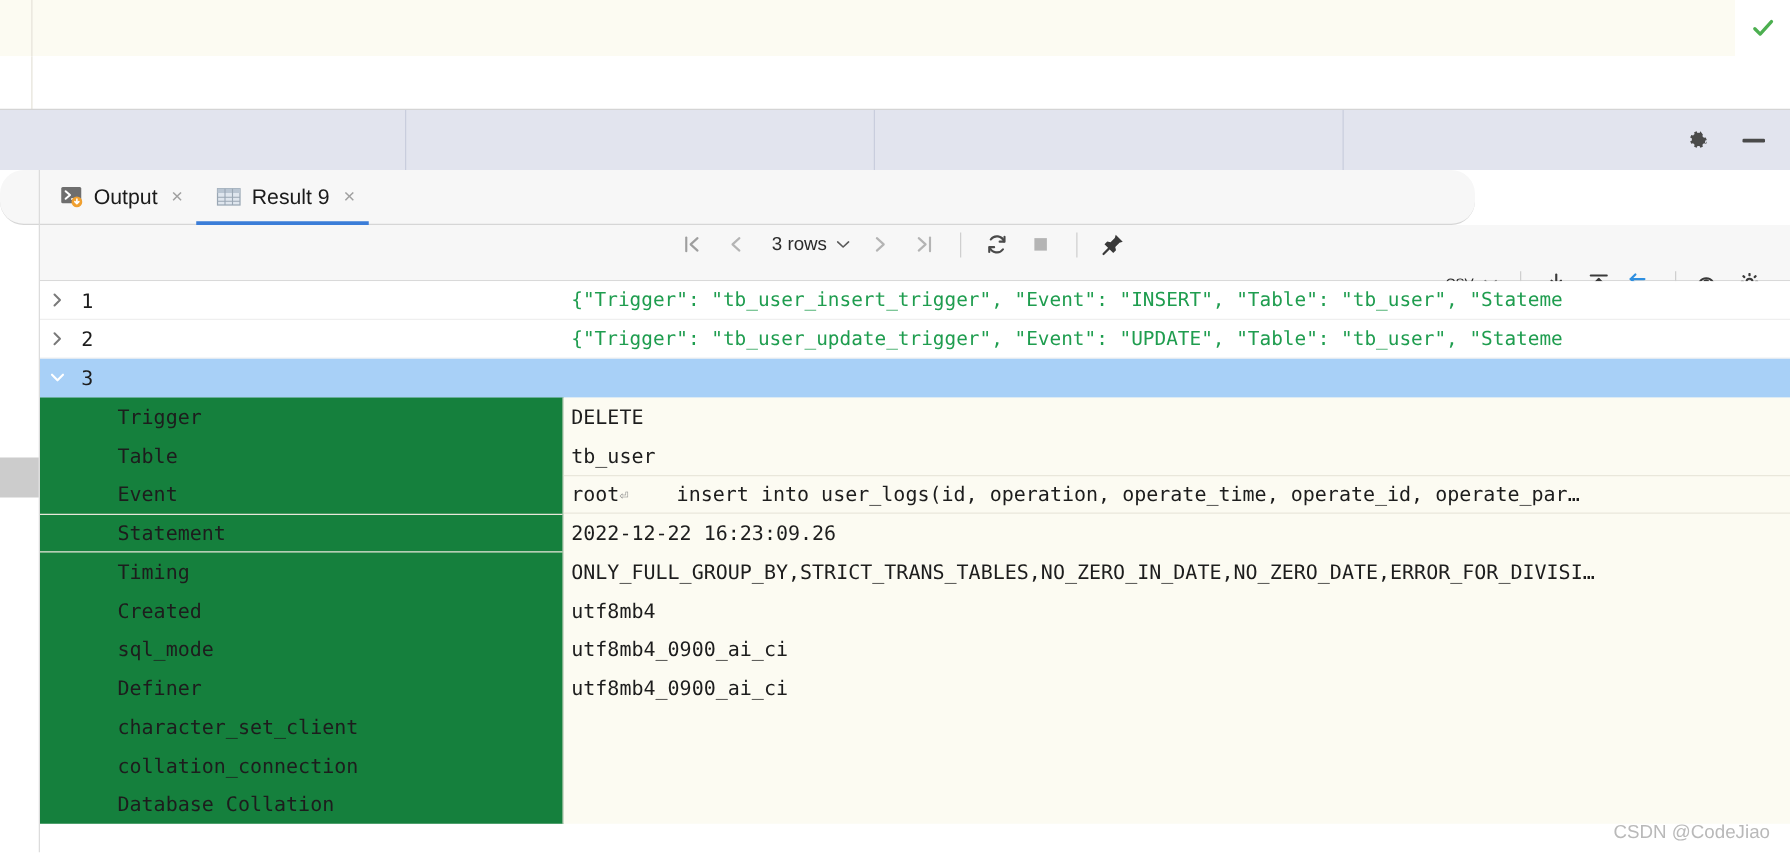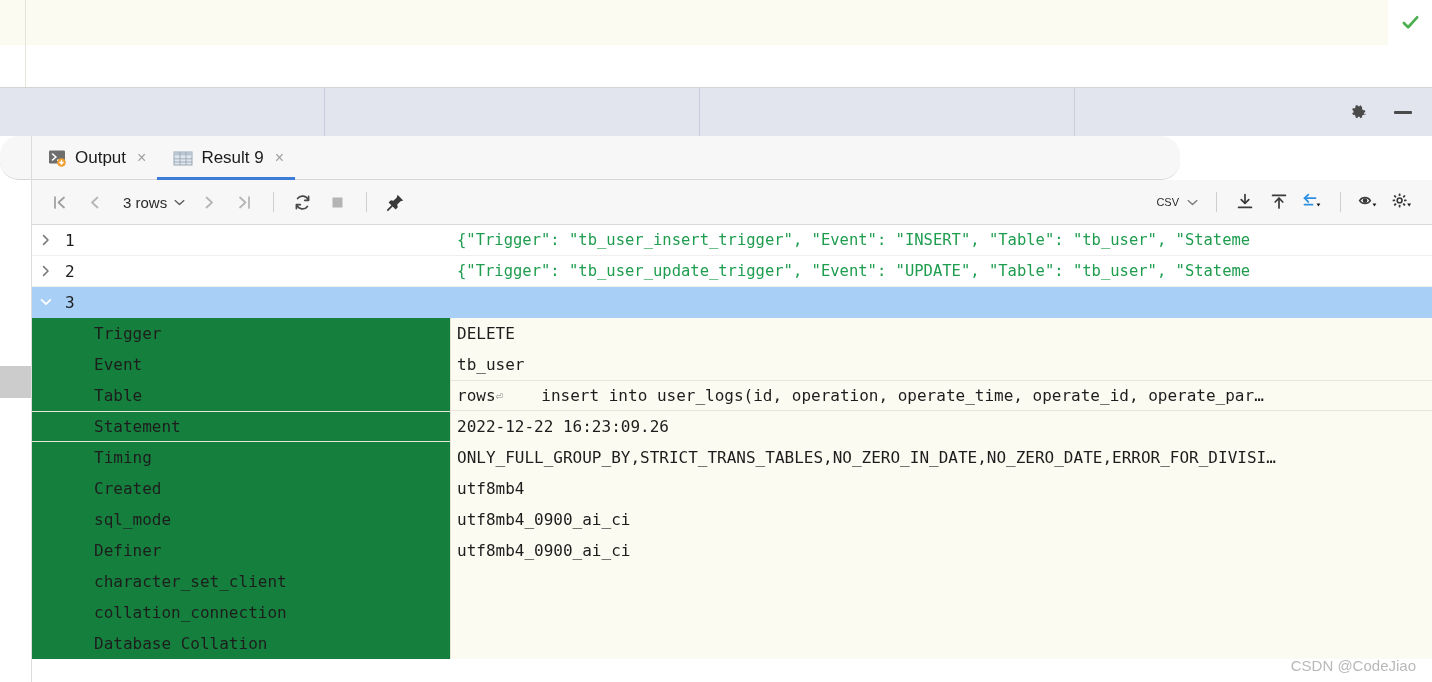--- a/index.html
+++ b/index.html
@@ -60,21 +60,21 @@
   .ph-actions {
     margin-left: auto; display: flex; align-items: center; gap: 22px;
     padding-right: 18px;
   }
   .ph-btn { width: 22px; height: 22px; display: flex; align-items: center; justify-content: center; cursor: pointer; }
   .minus-glyph { width: 18px; height: 3px; background: #4a4a4a; border-radius: 1px; }
 
   
   .tabbar {
     position: absolute; left: 0; top: 136px; width: 1180px; height: 44px;
-    background: #f7f7f7; display: flex; align-items: flex-start;
+    background: #f7f7f7; display: flex; align-items: center;
     border-bottom: 1px solid #d6d6d6;
     border-radius: 19px;
   }
   .tabbar-pad { width: 32px; height: 44px; border-right: 1px solid #dcdcdc; }
   .tab {
     height: 44px; display: flex; align-items: center; gap: 8px;
     padding: 0 11px 0 16px; position: relative; cursor: pointer;
   }
   .tab-label { font-size: 17px; color: #1b1b1b; }
   .tab.active .tab-label { color: #1b1b1b; }
@@ -83,20 +83,21 @@
     height: 3px; background: #3b7dd8;
   }
   .tab-close { font-size: 16px; color: #a0a0a0; line-height: 1; padding-left: 3px; cursor: pointer; }
   .ico { display: inline-flex; align-items: center; justify-content: center; }
 
   
   .grid-toolbar {
     position: absolute; left: 0; top: 180px; width: 1432px; height: 45px;
     background: #f7f7f7; display: flex; align-items: center;
     border-bottom: 1px solid #d9d9d9;
+    flex-direction: column;
   }
   .gt-pad { width: 32px; height: 45px; border-right: 1px solid #dcdcdc; }
   .gt-left { display: flex; align-items: center; padding-left: 12px; gap: 4px; }
   .gt-btn {
     width: 31px; height: 31px; display: flex; align-items: center; justify-content: center;
     cursor: pointer; border-radius: 3px;
   }
   .rows-label {
     font-size: 15px; color: #2a2a2a; padding: 0 5px 0 9px; cursor: pointer;
     display: flex; align-items: center; gap: 7px;
@@ -400,35 +401,35 @@
           </svg>
         </span>
         <span class="num">3</span>
       </div>
       <div class="cell-json"></div>
     </div>
 
     <div class="detail">
       <div class="detail-names">
         <div class="dline">Trigger</div>
+        <div class="dline">Table</div>
         <div class="dline">Event</div>
-        <div class="dline">Table</div>
         <div class="dline hl">Statement</div>
         <div class="dline">Timing</div>
         <div class="dline">Created</div>
         <div class="dline">sql_mode</div>
         <div class="dline">Definer</div>
         <div class="dline">character_set_client</div>
         <div class="dline">collation_connection</div>
         <div class="dline">Database Collation</div>
       </div>
       <div class="detail-values">
         <div class="dline">DELETE</div>
         <div class="dline">tb_user</div>
-        <div class="dline hl"><span>rows</span><span class="pilcrow">⏎</span><span>    insert into user_logs(id, operation, operate_time, operate_id, operate_par…</span></div>
+        <div class="dline hl"><span>root</span><span class="pilcrow">⏎</span><span>    insert into user_logs(id, operation, operate_time, operate_id, operate_par…</span></div>
         <div class="dline">2022-12-22 16:23:09.26</div>
         <div class="dline">ONLY_FULL_GROUP_BY,STRICT_TRANS_TABLES,NO_ZERO_IN_DATE,NO_ZERO_DATE,ERROR_FOR_DIVISI…</div>
         <div class="dline">utf8mb4</div>
         <div class="dline">utf8mb4_0900_ai_ci</div>
         <div class="dline">utf8mb4_0900_ai_ci</div>
       </div>
     </div>
   </div>
 
   <div class="watermark">CSDN @CodeJiao</div>

